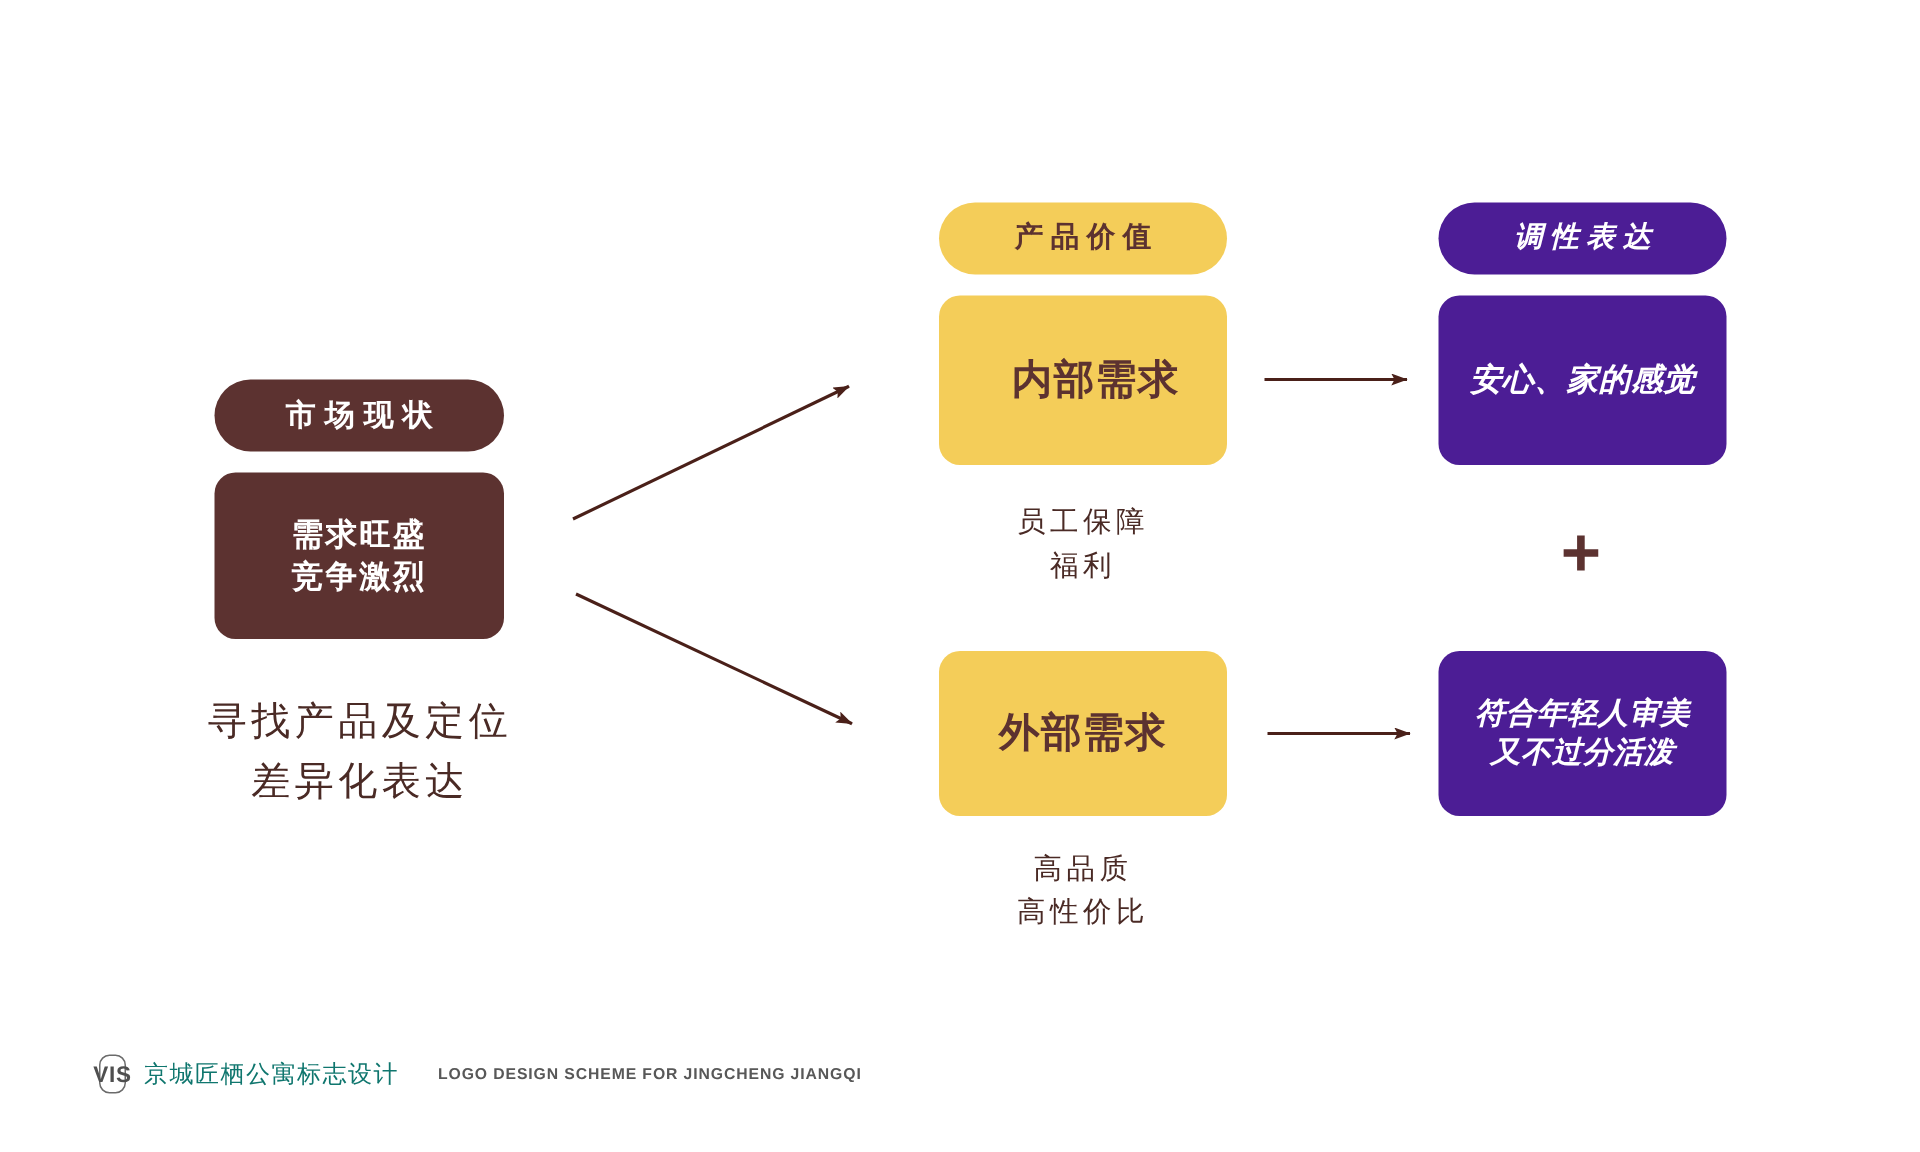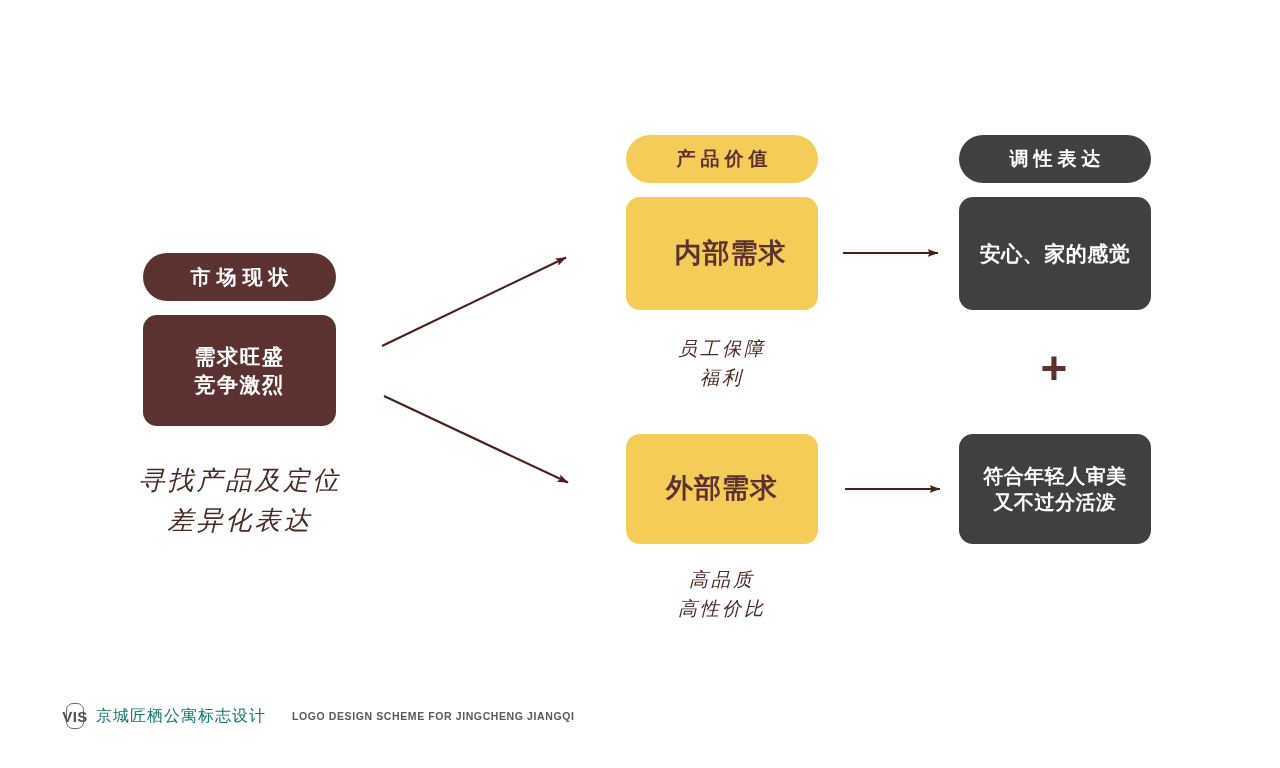--- a/index.html
+++ b/index.html
@@ -34,31 +34,30 @@
   }
   .pill {
     border-radius: 999px;
   }
   .rect {
     border-radius: 14px;
   }
 
   .brown-fill { background: #5c3230; color: #ffffff; }
   .yellow-fill { background: #f4cd59; color: #5c3230; }
-  .red-fill   { background: #404040; color: #ffffff; }
+  .red-fill   { background: #4c1d95; color: #ffffff; font-style: italic; }
 
   
   .caption {
     position: absolute;
     text-align: center;
     color: #4a2a25;
     white-space: pre-line;
     line-height: 1.55;
     letter-spacing: 3px;
-    font-style: italic;
   }
 
   
   #node-market-status {
     left: 143px; top: 253px;
     width: 193px; height: 48px;
     font-size: 20px; font-weight: 700;
     letter-spacing: 6px; text-indent: 6px;
   }
   #node-market-detail {

